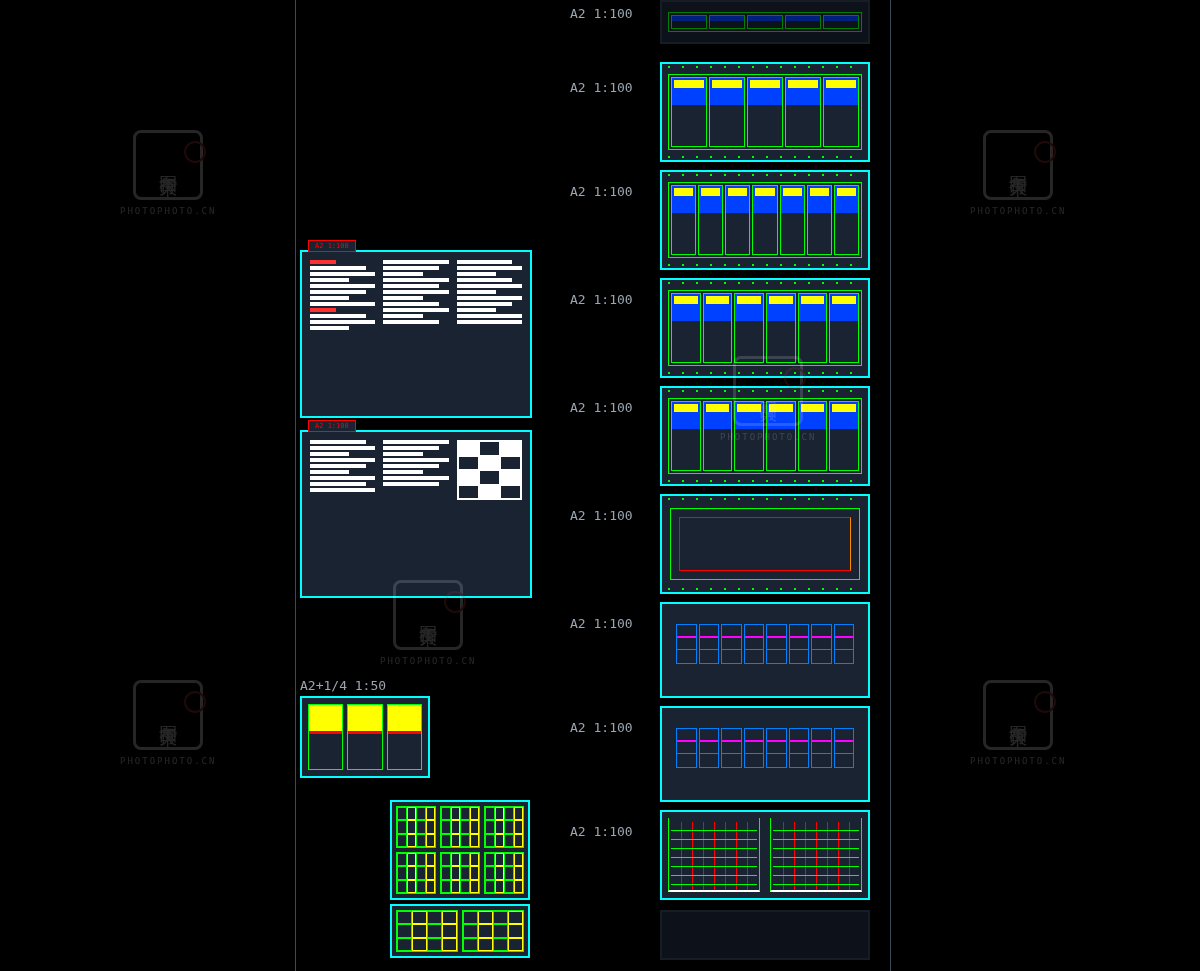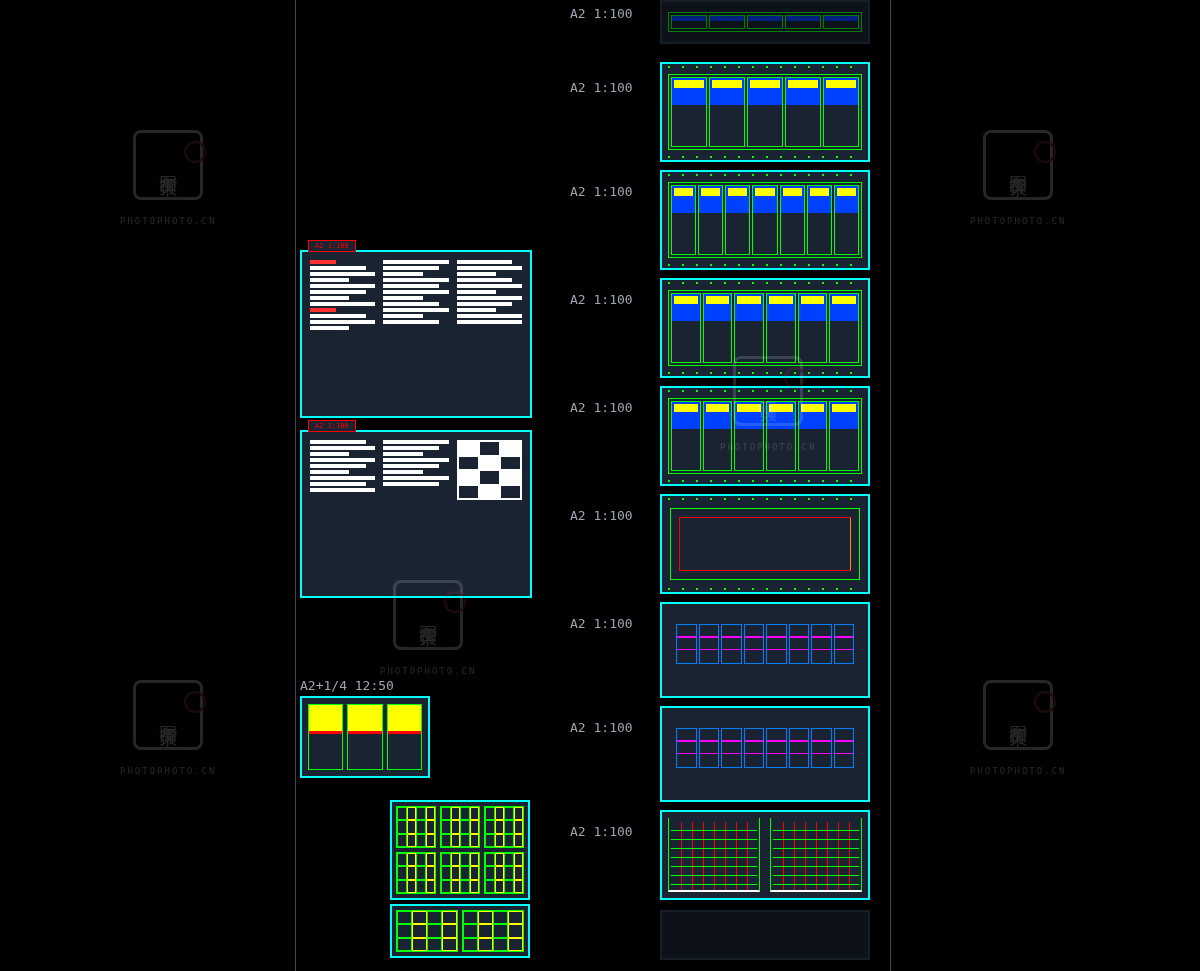--- a/index.html
+++ b/index.html
@@ -199,21 +199,21 @@
     background: repeating-linear-gradient(180deg, transparent 0 8px, #00ff00 8px 9px),
                 repeating-linear-gradient(90deg, transparent 0 10px, #ff0000 10px 11px);
   }
   .watermark {
     position: absolute;
     opacity: 0.15;
     pointer-events: none;
     display: flex;
     flex-direction: column;
     align-items: center;
-    gap: 16px;
+    gap: 6px;
   }
   .wm-seal {
     width: 70px;
     height: 70px;
     border: 3px solid #ffffff;
     border-radius: 8px;
     position: relative;
   }
   .wm-seal::before {
     content: '';
@@ -455,21 +455,21 @@
             <div></div>
             <div class="f"></div>
             <div></div>
             <div class="f"></div>
             <div></div>
           </div>
       </div>
     </div>
   </div>
 
-  <div class="sheet-label" style="left:300px; top:678px">A2+1/4 12:50</div>
+  <div class="sheet-label" style="left:300px; top:678px">A2+1/4 1:50</div>
   <div class="sheet-frame" style="left:300px; top:696px; width:130px; height:82px">
     <div class="detail-content">
       <div class="detail-unit"></div>
       <div class="detail-unit"></div>
       <div class="detail-unit"></div>
     </div>
   </div>
 
   <div class="sheet-frame" style="left:390px; top:800px; width:140px; height:100px">
     <div class="sched-content">

